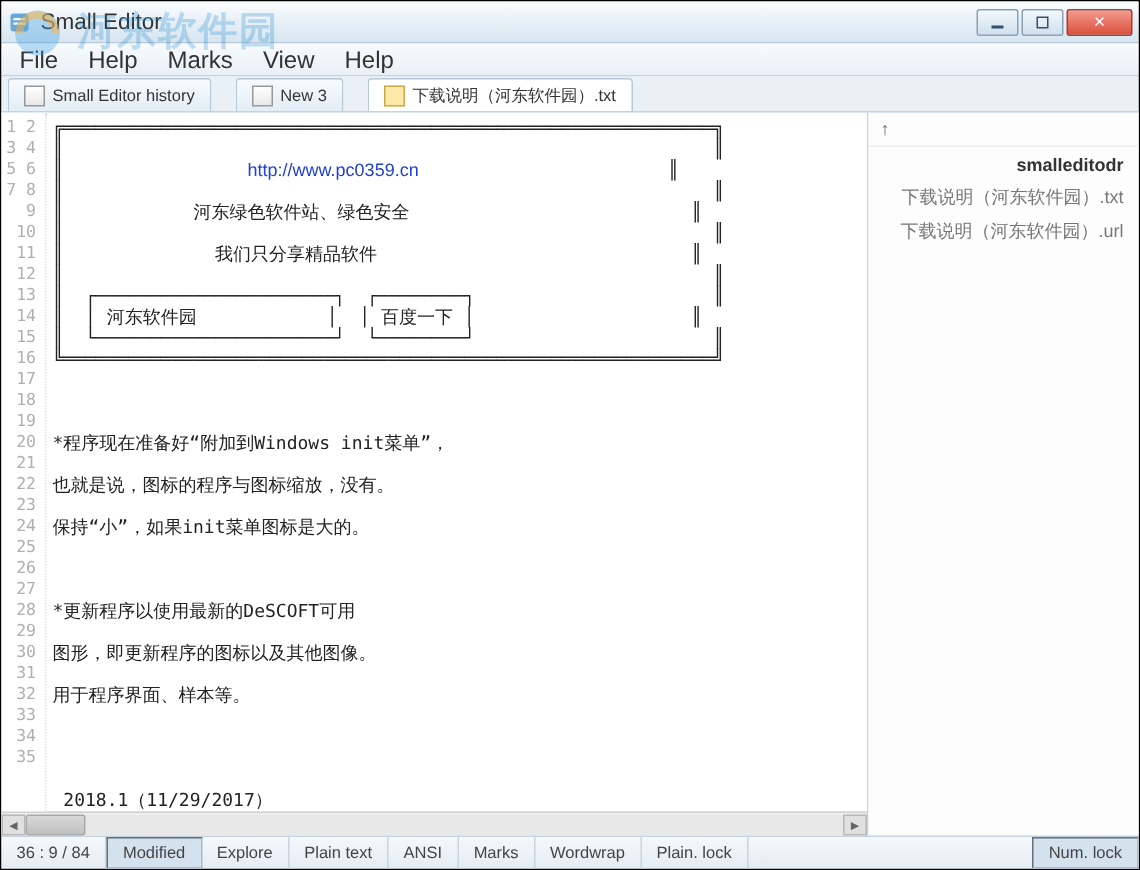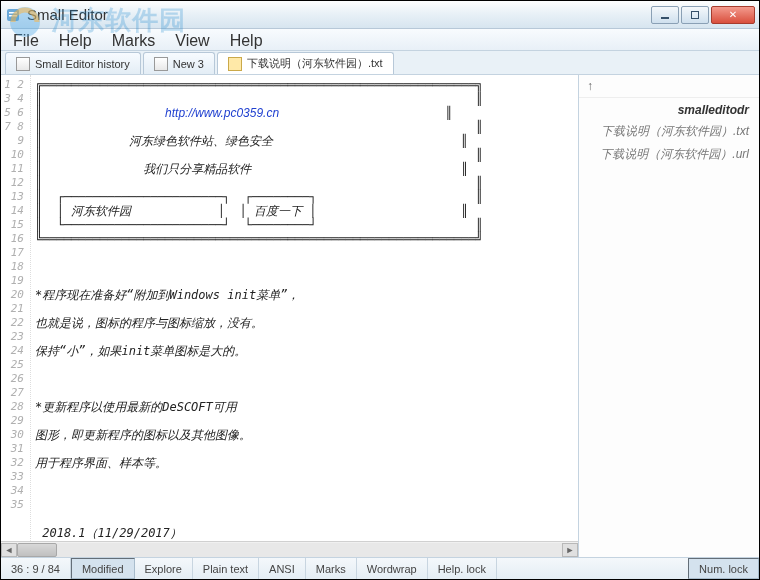--- a/index.html
+++ b/index.html
@@ -20,29 +20,29 @@
 
 
 .menubar { height: 22px; background: linear-gradient(#f8fbfe,#e8f0f7); border-bottom: 1px solid #c4d3e0; display: flex; align-items: stretch; padding: 0 2px; font-size: 16px; }
 .menu-item { padding: 3px 10px; color: #333; cursor: pointer; }
 
 
 .watermark { position: absolute; left: 0; top: 0; pointer-events: none; font-size: 26px; font-weight: bold; color: rgba(36,140,210,0.28); letter-spacing: 1px; z-index: 50; padding: 2px 6px; }
 .watermark .logo { display:inline-block; width:36px; height:36px; vertical-align:middle; }
 
 
-.tabbar { height: 24px; background: #e9f1f7; border-bottom: 1px solid #c4d3e0; display: flex; align-items: flex-end; padding: 0 4px; gap: 2px; font-size: 11px; position: relative; }
+.tabbar { height: 24px; background: #e9f1f7; border-bottom: 1px solid #c4d3e0; display: flex; align-items: flex-end; padding: 0 4px; gap: 16px; font-size: 11px; position: relative; }
 .tab { height: 22px; padding: 0 10px; display: flex; align-items: center; gap: 5px; border: 1px solid #b7c8d8; border-bottom: none; border-radius: 3px 3px 0 0; background: linear-gradient(#f7fbff,#e3edf5); cursor: pointer; color: #333; }
 .tab.active { background: #fff; font-weight: normal; }
 .tab .tab-icon { width: 14px; height: 14px; display: inline-block; }
 .tab .tab-icon.doc { background: linear-gradient(#fff,#e8e8e8); border:1px solid #999; }
 .tab .tab-icon.txt { background: #ffe9a8; border:1px solid #caa94a; position:relative; }
 
 
-.content { flex: 1; display: flex; background: #fff; min-height: 0; font-style: italic; }
+.content { flex: 1; display: flex; background: #fff; min-height: 0; }
 .editor-pane { flex: 1; display: flex; flex-direction: column; border-right: 1px solid #c4d3e0; min-width: 0; }
 .editor-scroll { flex:1; display:flex; overflow:hidden; position:relative; }
 .gutter { width: 30px; background: #fff; text-align: right; font-family: Consolas, monospace; font-size: 11px; color: #b0b0b0; padding: 3px 6px 3px 0; line-height: 14px; border-right: 1px dotted #ddd; }
 .code { flex:1; font-family: "NSimSun","SimSun",Consolas,monospace; font-size: 12px; color: #222; padding: 3px 4px; line-height: 14px; white-space: pre; overflow: hidden; }
 .code .url { color: #2040d0; }
 .hscroll { height: 16px; background: #f0f0f0; border-top:1px solid #d0d0d0; display:flex; align-items:center; }
 .hscroll .track { flex:1; height:14px; background:#e8e8e8; position:relative; }
 .hscroll .thumb { position:absolute; left:0; top:0; width:40px; height:14px; background:linear-gradient(#d8d8d8,#c0c0c0); border:1px solid #a8a8a8; border-radius:2px; }
 .hscroll .arrow { width:16px; height:14px; background:#e0e0e0; border:1px solid #b8b8b8; display:flex; align-items:center; justify-content:center; font-size:9px; color:#666; }
 
@@ -218,18 +218,18 @@
   </div>
 
   <div class="statusbar">
     <div class="status-cell">36 : 9 / 84</div>
     <div class="status-cell pressed">Modified</div>
     <div class="status-cell">Explore</div>
     <div class="status-cell">Plain text</div>
     <div class="status-cell">ANSI</div>
     <div class="status-cell">Marks</div>
     <div class="status-cell">Wordwrap</div>
-    <div class="status-cell">Help. lock</div>
+    <div class="status-cell">Plain. lock</div>
     <div class="status-spacer"></div>
     <div class="status-cell pressed">Num. lock</div>
   </div>
 
 </div>
 
 </body></html>

